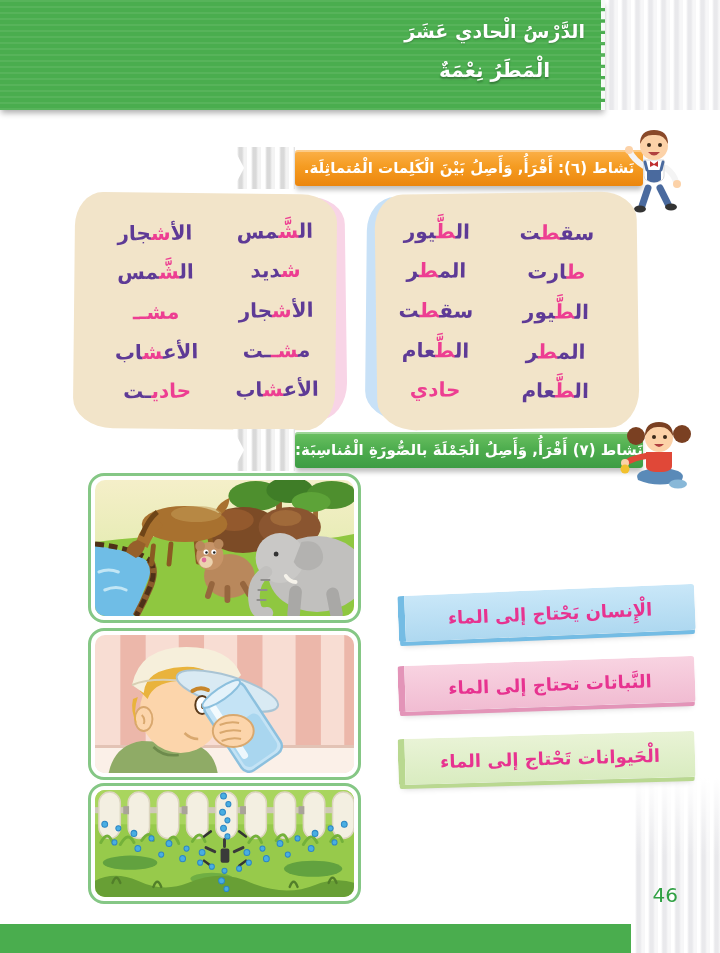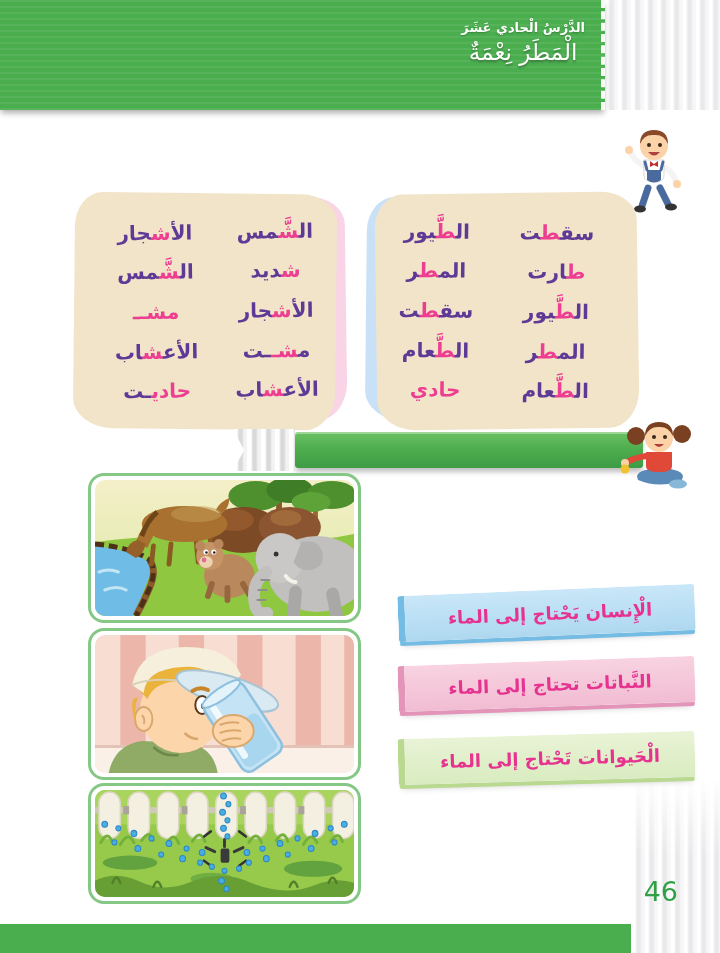--- a/index.html
+++ b/index.html
@@ -14,22 +14,22 @@
   .stripes-bottom::after { content:""; position:absolute; inset:0;
     background:linear-gradient(180deg,#fff 0,rgba(255,255,255,0) 45%); }
 
   
   .header { position:absolute; left:0; top:0; width:605px; height:110px;
     background-color:#4aad4e;
     background-image:repeating-linear-gradient(180deg,rgba(255,255,255,.07) 0 2px,rgba(0,0,0,0) 2px 6px);
     border-right:4px dashed rgba(255,255,255,.95);
     box-shadow:0 4px 6px -1px rgba(0,0,0,.32); }
   .header-inner { position:absolute; right:16px; top:20px; text-align:center; color:#fff; direction:rtl; }
-  .lesson-label { font-size:13px; font-weight:600; text-shadow:0 1px 2px rgba(0,0,0,.25); margin-bottom:4px; }
-  .lesson-title { font-size:23px; font-weight:normal; text-shadow:0 2px 2px rgba(0,0,0,.3); }
+  .lesson-label { font-size:19px; font-weight:600; text-shadow:0 1px 2px rgba(0,0,0,.25); margin-bottom:16px; }
+  .lesson-title { font-size:20px; font-weight:bold; text-shadow:0 2px 2px rgba(0,0,0,.3); }
 
   
   .banner { position:absolute; left:295px; width:348px; height:36px; border-radius:3px;
     display:flex; align-items:center; justify-content:center; direction:rtl;
     color:#fff; font-weight:bold; font-size:15px; white-space:nowrap;
     box-shadow:0 5px 5px -1px rgba(0,0,0,.25), inset 0 2px 0 rgba(255,255,255,.35); }
   .banner.orange { top:150px; background:linear-gradient(180deg,#fbb14a 0%,#f59c22 45%,#ec860d 100%); }
   .banner.green  { top:432px; background:linear-gradient(180deg,#6cc162 0%,#4fae4f 45%,#3d9c44 100%); }
   .ribbon { position:absolute; right:100%; top:-3px; width:62px; height:42px;
     background:repeating-linear-gradient(90deg,#ffffff 0 4px,#d9d9d9 6px 9px,#f3f3f3 11px 14px);
@@ -68,37 +68,41 @@
     display:flex; align-items:center; justify-content:center; direction:rtl;
     font-weight:bold; font-size:18px; white-space:nowrap; border-radius:3px; cursor:pointer;
     background:linear-gradient(180deg,var(--bgl),var(--bg));
     border-left:7px solid var(--edge);
     box-shadow:0 5px 0 -1px var(--edge), 0 8px 6px -4px rgba(0,0,0,.18); }
   .strip1 { top:590px; transform:rotate(-2.4deg); }
   .strip2 { top:661px; transform:rotate(-2deg); }
   .strip3 { top:735px; transform:rotate(-1.6deg); }
 
   .bottom-bar { position:absolute; left:0; bottom:0; width:631px; height:29px; background:#4aad4e; }
-  .page-number { position:absolute; right:42px; bottom:46px; color:#2fa043; font-size:27px; }
+  .page-number { position:absolute; right:42px; bottom:46px; color:#2fa043; font-size:20px; }
 </style>
 </head>
 <body>
 
 <div class="page">
 
   <div class="stripes stripes-top"></div>
   <div class="stripes stripes-bottom"></div>
 
   <header class="header" style="background-color: rgb(74, 173, 78);">
     <div class="header-inner">
       <div class="lesson-label">الدَّرْسُ الْحادي عَشَرَ</div>
       <div class="lesson-title">الْمَطَرُ نِعْمَةٌ</div>
     </div>
   </header>
 
+  <section class="banner orange">
+    <span class="ribbon"></span>
+    <span>نَشاط (٦): أَقْرَأُ, وَأَصِلُ بَيْنَ الْكَلِمات الْمُتماثِلَة.</span>
+  </section>
 
   <svg class="mascot boy" viewBox="0 0 80 88">
     <g stroke-linecap="round">
       <path d="M34,62 L28,80" stroke="#4a6a9e" stroke-width="7"></path>
       <path d="M46,62 L54,78" stroke="#4a6a9e" stroke-width="7"></path>
       <ellipse cx="26" cy="83" rx="6" ry="3.5" fill="#333"></ellipse>
       <ellipse cx="57" cy="81" rx="6" ry="3.5" fill="#333"></ellipse>
       <path d="M30,40 Q20,34 16,26" stroke="#f4f4f4" stroke-width="6" fill="none"></path>
       <path d="M52,42 Q60,48 62,56" stroke="#f4f4f4" stroke-width="6" fill="none"></path>
       <circle cx="15" cy="24" r="4" fill="#fcd2a8"></circle>
@@ -140,20 +144,21 @@
         <div class="word"><span class="pu">سق‍</span><span class="pk">‍ط‍</span><span class="pu">‍ت</span></div>
         <div class="word"><span class="pu">الم‍</span><span class="pk">‍ط‍</span><span class="pu">‍ر</span></div>
         <div class="word"><span class="pu">ال‍</span><span class="pk">‍طَّ‍</span><span class="pu">‍عام</span></div>
         <div class="word"><span class="pu">ال‍</span><span class="pk">‍طَّ‍</span><span class="pu">‍عام</span></div>
         <div class="word"><span class="pk">حادي</span></div>
       </div>
   </div>
 
   <section class="banner green">
     <span class="ribbon"></span>
+    <span>نَشاط (٧) أَقْرَأُ, وَأَصِلُ الْجَمْلَةَ بالصُّورَةِ الْمُناسِبَة:</span>
   </section>
 
   <svg class="mascot girl" viewBox="0 0 88 78">
     <g stroke-linecap="round">
       <circle cx="20" cy="20" r="9" fill="#7a4022"></circle>
       <circle cx="66" cy="18" r="9" fill="#7a4022"></circle>
       <path d="M26,55 q18,-7 36,0 q7,3 4,9 q-22,9 -44,0 q-3,-6 4,-9 z" fill="#5a8ab8"></path>
       <ellipse cx="62" cy="68" rx="9" ry="4.5" fill="#88b8d8"></ellipse>
       <path d="M30,40 Q18,42 11,46" stroke="#e04838" stroke-width="6" fill="none"></path>
       <circle cx="9" cy="47" r="4" fill="#fcd2a8"></circle>

